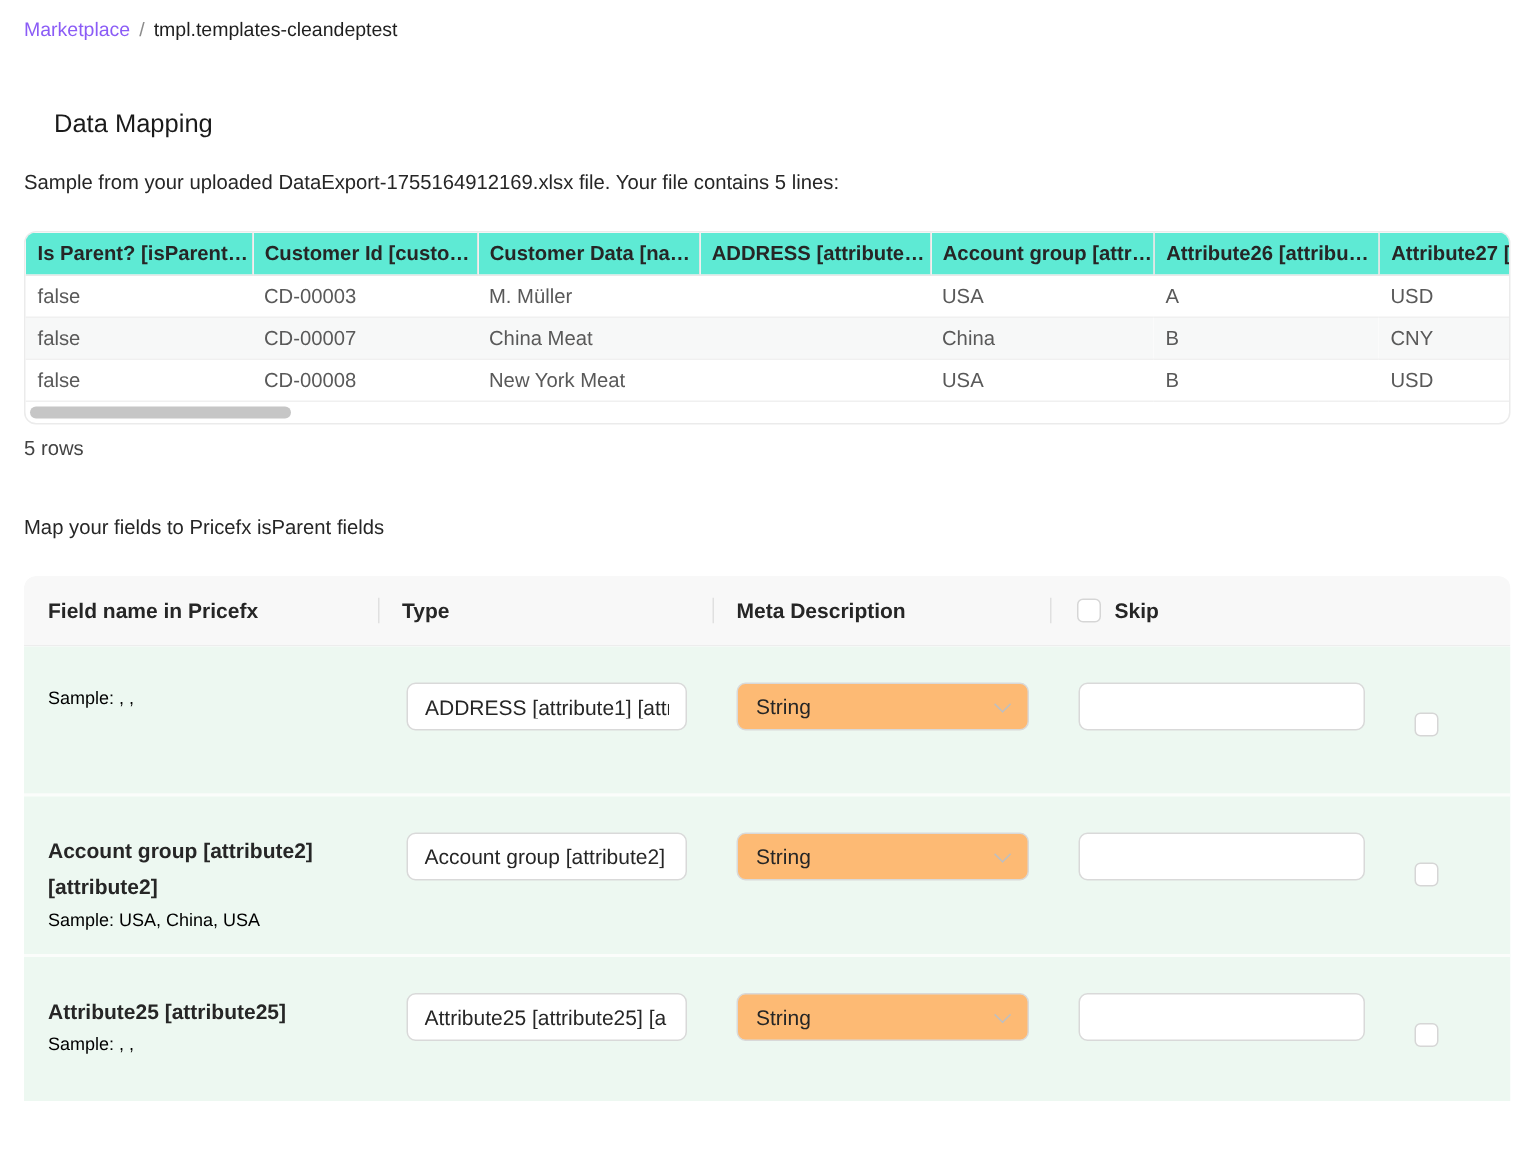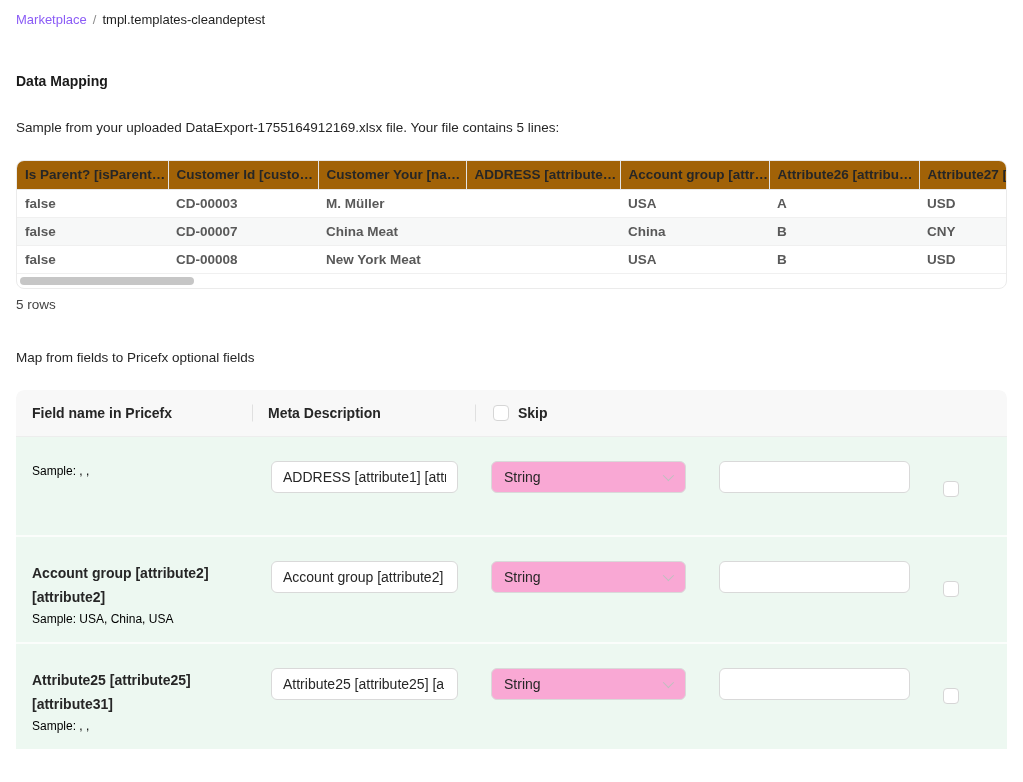--- a/index.html
+++ b/index.html
@@ -6,30 +6,30 @@
   html, body { width: 1023px; height: 782px; overflow: hidden; background: #ffffff; }
   body { font-family: "Liberation Sans", "DejaVu Sans", sans-serif; color: #262626; }
   .page { padding: 0 16px; }
 
   
   .crumbs { padding-top: 12px; font-size: 13px; color: #4b4b4b; }
   .crumb-link { color: #8b5cf6; cursor: pointer; }
   .crumb-sep { margin: 0 6px; color: #8c8c8c; }
   .crumb-cur { color: #1f1f1f; }
   h1.title { margin-top: 9px; font-size: 20px; font-weight: 700; color: #1a1a1a; letter-spacing: .1px; }
-  h2.section { margin-top: 46px; font-size: 14px; font-weight: 700; color: #1a1a1a; }
-  .note { margin-top: 31px; font-size: 13.5px; color: #262626; }
+  h2.section { margin-top: 46px; font-size: 17px; font-weight: 400; color: #1a1a1a; margin-left: 20px; }
+  .note { margin-top: 21px; font-size: 13.5px; color: #262626; }
 
   
   .ptable { margin-top: 25px; border: 1px solid #ebebeb; border-radius: 8px; overflow: hidden; background: #fff; }
   .ptable table { border-collapse: collapse; table-layout: fixed; width: 1080px; }
   .ptable th, .ptable td { text-align: left; padding: 5px 8px; height: 28px; font-size: 13.5px; white-space: nowrap; overflow: hidden; }
-  .ptable thead th { background: #a16207; color: #262626; font-weight: 700; border-bottom: 1px solid #e8e8e8; border-right: 1px solid #e3e3e3; }
+  .ptable thead th { background: #5eead4; color: #262626; font-weight: 700; border-bottom: 1px solid #e8e8e8; border-right: 1px solid #e3e3e3; }
   .ptable thead th:last-child { border-right: none; }
-  .ptable tbody td { color: #595959; border-bottom: 1px solid #f0f0f0; font-weight: bold; }
+  .ptable tbody td { color: #595959; border-bottom: 1px solid #f0f0f0; }
   .ptable tbody tr.alt td { background: #f7f8f8; }
   .hscroll { position: relative; height: 14px; }
   .hscroll .thumb { position: absolute; left: 3px; top: 3px; width: 174px; height: 8px; border-radius: 4px; background: #c6c6c6; }
   .rowcount { margin-top: 8px; font-size: 13.5px; color: #434343; }
 
   
   .map-instruction { margin-top: 38px; font-size: 13.5px; color: #262626; }
   .mtable { margin-top: 25px; border-radius: 8px 8px 0 0; overflow: hidden; }
   .mhead, .mrow { display: grid; grid-template-columns: 236px 223px 225px 225px 1fr; }
   .mhead { background: #f8f8f8; height: 47px; align-items: center; border-bottom: 1px solid #ededed; border-radius: 8px 8px 0 0; }
@@ -43,21 +43,21 @@
   .mrow > div { padding-top: 24px; }
   .src { padding-left: 16px; padding-bottom: 16px; }
   .fname { font-size: 14px; font-weight: 700; color: #262626; line-height: 24px; }
   .sample { margin-top: 3px; font-size: 12px; color: #000000; }
   .c2 { padding-left: 19px; }
   .c3 { padding-left: 16px; }
   .c4 { padding-left: 19px; }
   .c5 { padding-left: 18px; }
   .tin { display: block; width: 187px; height: 32px; border: 1px solid #d9d9d9; border-radius: 6px; padding: 0 11px; font-size: 14px; color: #262626; font-family: inherit; background: #fff; outline: none; white-space: nowrap; overflow: hidden; }
   .tin.meta { width: 191px; }
-  .select { width: 195px; height: 32px; border: 1px solid #d9d9d9; border-radius: 6px; background: #f9a8d4; display: flex; align-items: center; justify-content: space-between; padding: 0 12px; font-size: 14px; color: #262626; cursor: pointer; }
+  .select { width: 195px; height: 32px; border: 1px solid #d9d9d9; border-radius: 6px; background: #fdba74; display: flex; align-items: center; justify-content: space-between; padding: 0 12px; font-size: 14px; color: #262626; cursor: pointer; }
   .chev { width: 8px; height: 8px; border-right: 1.6px solid #bfbfbf; border-bottom: 1.6px solid #bfbfbf; transform: rotate(45deg) translateY(-2px); margin-right: 2px; }
   .rowcb { margin-top: 20px; }
 </style>
 </head>
 <body>
 
 <div class="page">
 
   <div class="crumbs">
     <span class="crumb-link">Marketplace</span><span class="crumb-sep">/</span><span class="crumb-cur">tmpl.templates-cleandeptest</span>
@@ -76,21 +76,21 @@
           <col style="width:148px">
           <col style="width:154px">
           <col style="width:149px">
           <col style="width:150px">
           <col style="width:178px">
       </colgroup>
       <thead>
         <tr>
           <th>Is Parent? [isParent…</th>
           <th>Customer Id [custo…</th>
-          <th>Customer Your [na…</th>
+          <th>Customer Data [na…</th>
           <th>ADDRESS [attribute…</th>
           <th>Account group [attr…</th>
           <th>Attribute26 [attribu…</th>
           <th>Attribute27 [at</th>
         </tr>
       </thead>
       <tbody>
         <tr>
           <td>false</td>
           <td>CD-00003</td>
@@ -120,25 +120,26 @@
         </tr>
       </tbody>
     </table>
     <div class="hscroll">
       <div class="thumb"></div>
     </div>
   </div>
 
   <div class="rowcount">5 rows</div>
 
-  <div class="map-instruction">Map from fields to Pricefx optional fields</div>
+  <div class="map-instruction">Map your fields to Pricefx isParent fields</div>
 
   <div class="mtable">
     <div class="mhead">
       <div class="mh">Field name in Pricefx</div>
+      <div class="mh">Type</div>
       <div class="mh">Meta Description</div>
       <div class="mh skiph">
         <span class="cb"></span>
         <span>Skip</span>
       </div>
     </div>
 
     <div class="mrow">
       <div class="src">
         <div class="sample">Sample: , ,</div>
@@ -178,21 +179,20 @@
       <div class="c4">
           <input class="tin meta" value="" style="">
         </div>
       <div class="c5"><span class="cb rowcb"></span></div>
     </div>
 
     <div class="mrow">
       <div class="src">
         <div class="fname">
           <div>Attribute25 [attribute25]</div>
-          <div>[attribute31]</div>
         </div>
         <div class="sample">Sample: , ,</div>
       </div>
       <div class="c2">
           <input class="tin" value="Attribute25 [attribute25] [a" style="">
         </div>
       <div class="c3">
         <div class="select">
           <span>String</span>
           <span class="chev"></span>

